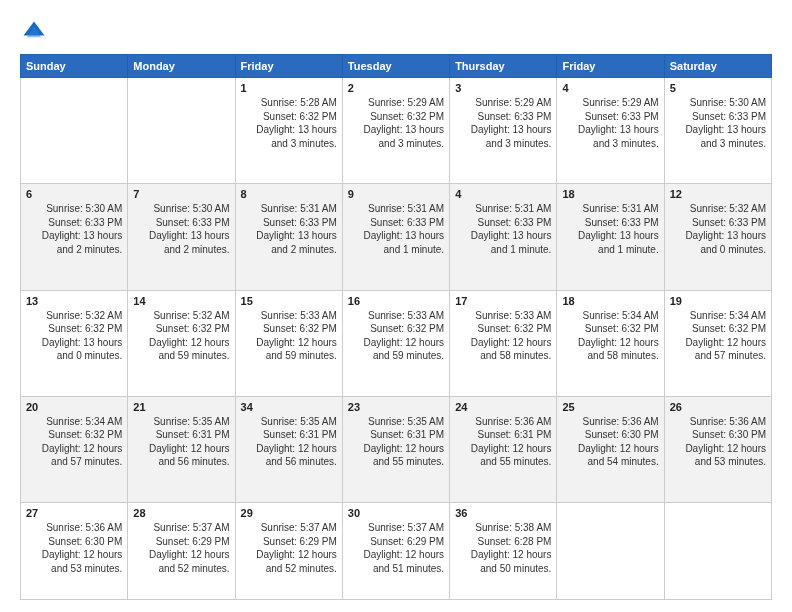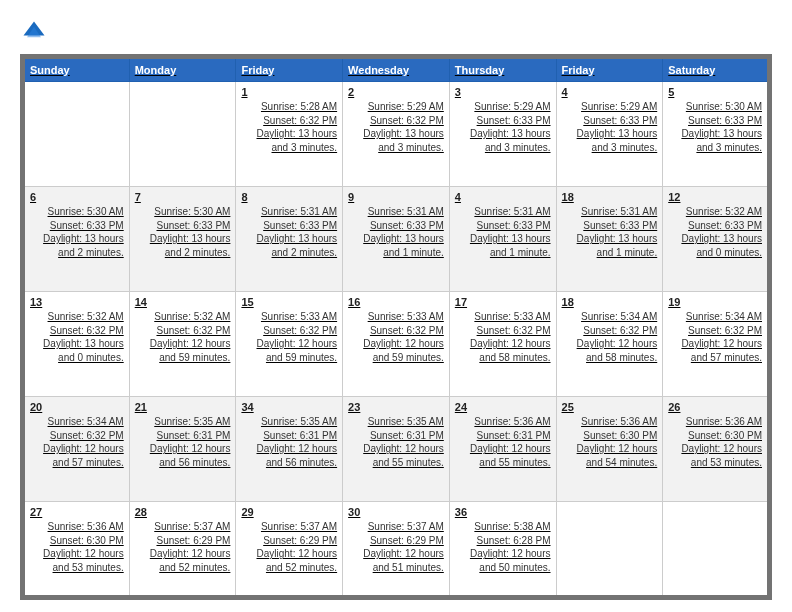--- a/index.html
+++ b/index.html
@@ -55,25 +55,24 @@
       font-weight: bold;
       color: #222;
       line-height: 1.1;
     }
     .title-location {
       font-size: 14px;
       color: #444;
     }
     .calendar {
       flex: 1;
-      border: 5px solid #737373;
+      border: 1px solid #737373;
       border-collapse: collapse;
       width: 100%;
       table-layout: fixed;
-      text-decoration: underline;
     }
     .calendar th {
       background-color: #2a6abf;
       color: #fff;
       font-size: 11px;
       font-weight: bold;
       text-align: left;
       padding: 5px 5px;
       border: 1px solid #2060b0;
     }
@@ -129,21 +128,21 @@
       <div class="title-location"></div>
     </div>
   </div>
 
   <table class="calendar">
     <thead>
       <tr>
       <th>Sunday</th>
           <th>Monday</th>
           <th>Friday</th>
-          <th>Wednesday</th>
+          <th>Tuesday</th>
           <th>Thursday</th>
           <th>Friday</th>
           <th>Saturday</th>
         </tr>
     </thead>
     <tbody id="calendar-body">
     <tr>
           <td class="empty-cell"></td>
           <td class="empty-cell"></td>
           <td>

